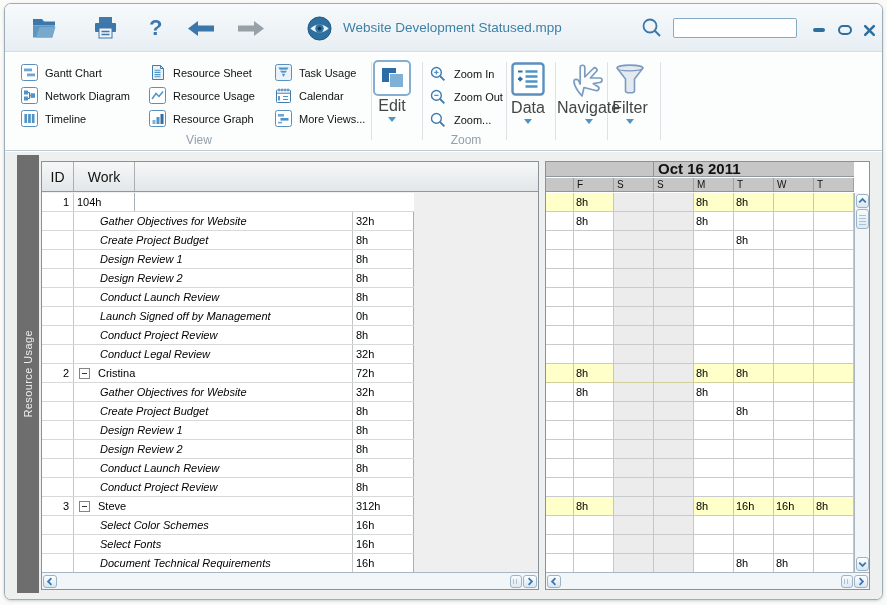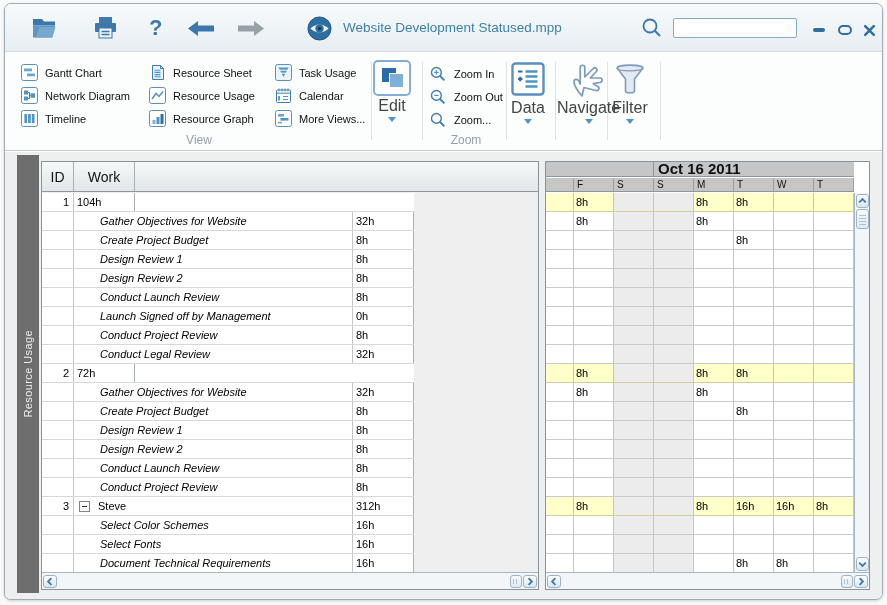--- a/index.html
+++ b/index.html
@@ -346,20 +346,24 @@
           </div>
           <div class="tr assignment">
             <div class="td td-id"></div>
             <div class="td td-name">
               <span>Conduct Legal Review</span>
             </div>
             <div class="td td-work">32h</div>
           </div>
           <div class="tr resource">
             <div class="td td-id">2</div>
+            <div class="td td-name">
+              <span class="collapse"></span>
+              <span>Cristina</span>
+            </div>
             <div class="td td-work">72h</div>
           </div>
           <div class="tr assignment">
             <div class="td td-id"></div>
             <div class="td td-name">
               <span>Gather Objectives for Website</span>
             </div>
             <div class="td td-work">32h</div>
           </div>
           <div class="tr assignment">

